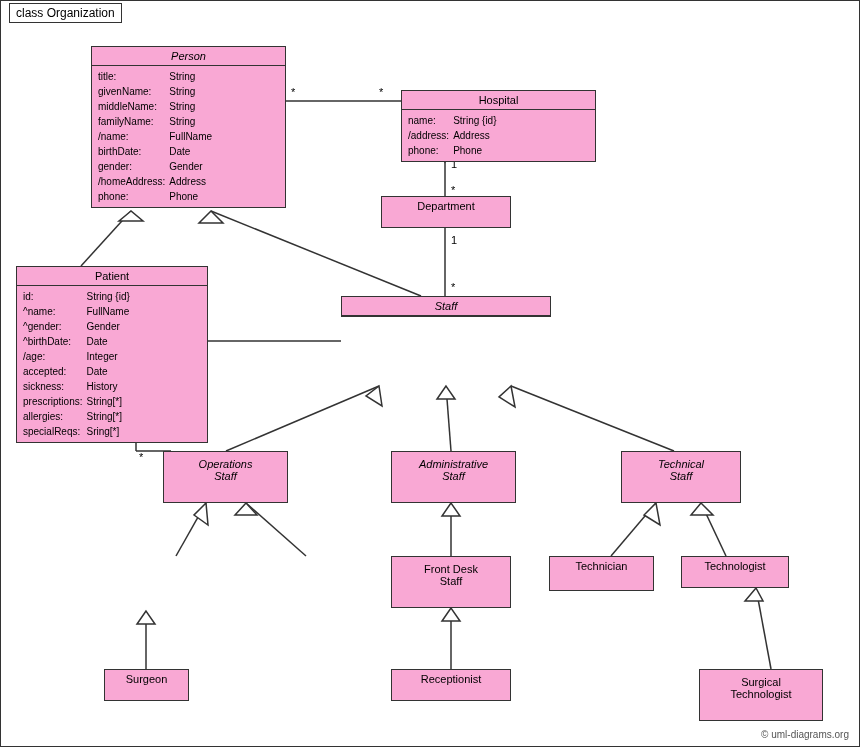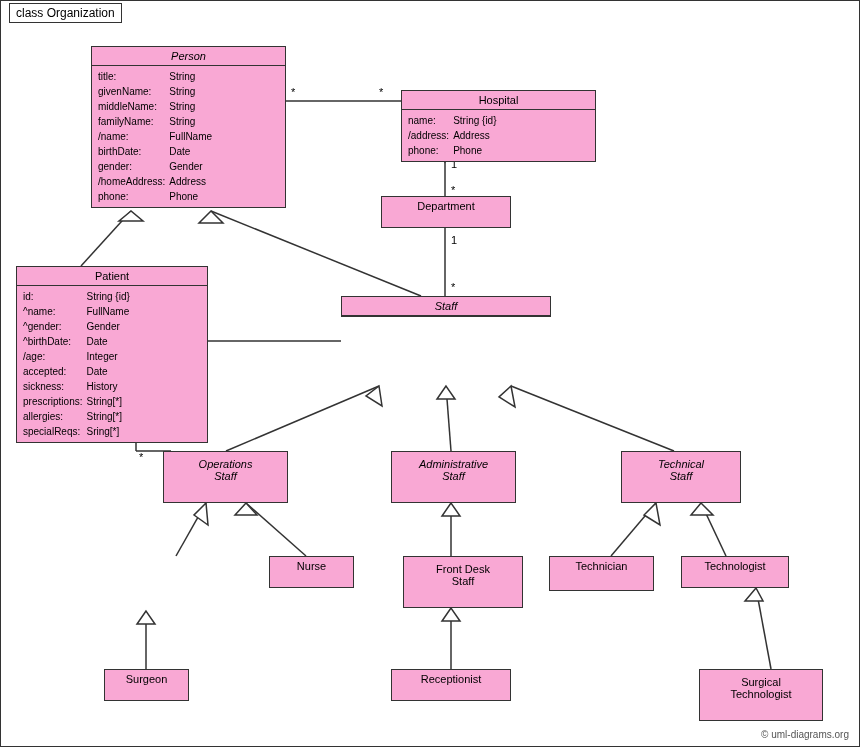--- a/index.html
+++ b/index.html
@@ -271,25 +271,22 @@
 
   <div class="uml-box" style="left:390px; top:450px; width:125px; height:52px;">
     <div class="box-title italic" style="border-bottom:none; padding-top:6px;">Administrative<br>Staff</div>
   </div>
 
   <div class="uml-box" style="left:620px; top:450px; width:120px; height:52px;">
     <div class="box-title italic" style="border-bottom:none; padding-top:6px;">Technical<br>Staff</div>
   </div>
 
 
-  <div class="uml-box" style="left:268px; top:555px; width:85px; height:32px;">
-    <div class="box-title" style="border-bottom:none;">Nurse</div>
-  </div>
-
-  <div class="uml-box" style="left:390px; top:555px; width:120px; height:52px;margin-left:12px;">
+
+  <div class="uml-box" style="left:390px; top:555px; width:120px; height:52px;">
     <div class="box-title" style="border-bottom:none; padding-top:6px;">Front Desk<br>Staff</div>
   </div>
 
   <div class="uml-box" style="left:548px; top:555px; width:105px; height:35px;">
     <div class="box-title" style="border-bottom:none;">Technician</div>
   </div>
 
   <div class="uml-box" style="left:680px; top:555px; width:108px; height:32px;">
     <div class="box-title" style="border-bottom:none;">Technologist</div>
   </div>

